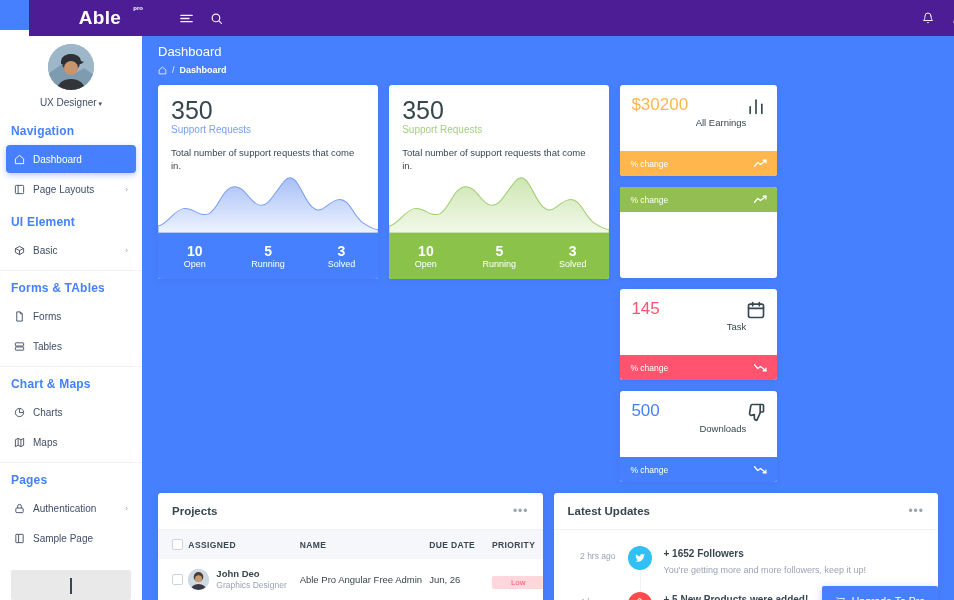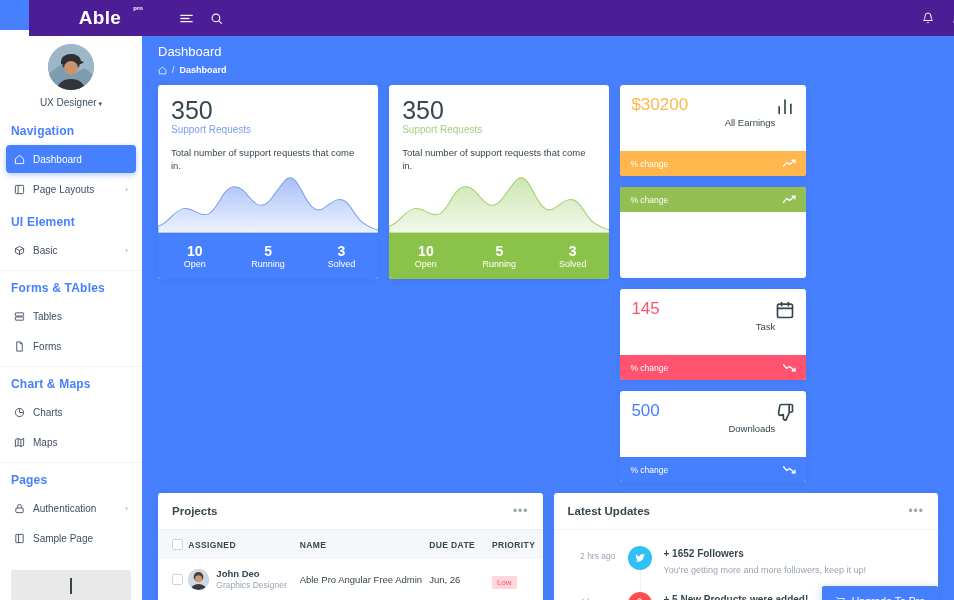--- a/index.html
+++ b/index.html
@@ -111,21 +111,21 @@
   }
   .support-foot.blue { background: #4680ff; }
   .support-foot.green { background: #8bc34a; }
   .foot-cell { flex: 1; text-align: center; color: #fff; }
   .foot-val { font-size: 14px; font-weight: bold; line-height: 1.15; }
   .foot-key { font-size: 9px; }
 
   
   .mini-wrap { display: flex; flex-wrap: wrap; gap: 11px; width: 326px; }
   .mini-card {
-    width: 186px; height: 91px; background: #fff; border-radius: 3px;
+    width: 157px; height: 91px; background: #fff; border-radius: 3px;
     box-shadow: 0 1px 6px rgba(62,57,107,.12); overflow: hidden;
     display: flex; flex-direction: column;
   }
   .mini-top { flex: 1; display: flex; align-items: flex-start; padding: 11px 11px 0; }
   .mini-texts { flex: 1; }
   .mini-num { font-size: 17px; font-weight: 400; line-height: 1.1; }
   .mini-num.orange { color: #ffb64d; }
   .mini-num.green { color: #93be52; }
   .mini-num.red { color: #ff5370; }
   .mini-num.blue { color: #4680ff; }
@@ -173,21 +173,21 @@
   .assigned-cell { display: flex; align-items: center; gap: 7px; }
   .row-avatar {
     width: 21px; height: 21px; border-radius: 50%; overflow: hidden;
     background: #b9cbd8; flex-shrink: 0;
   }
   .row-avatar svg { display: block; }
   .person-name { font-size: 9.5px; color: #37474f; font-weight: bold; line-height: 1.3; }
   .person-role { font-size: 8.5px; color: #9aa4b5; line-height: 1.3; }
   .cell-text { font-size: 9.5px; color: #37474f; }
   .badge {
-    display: inline-block; font-size: 8px; padding: 2px 5px; border-radius: 2px;
+    display: inline-block; font-size: 8px; padding: 2px 19px; border-radius: 2px;
   }
   .badge.low { background: #ffd6dc; color: #ff5370; }
 
   
   .updates-panel { width: 386px; height: 283px; display: flex; flex-direction: column; overflow: hidden; position: relative; }
   .timeline { flex: 1; padding: 14px 16px 0 0; position: relative; }
   .tl-line { position: absolute; left: 86px; top: 14px; bottom: 26px; width: 1px; background: #f0f0f5; }
   .tl-item { display: flex; margin-bottom: 13px; position: relative; }
   .tl-time {
     width: 62px; text-align: right; font-size: 8.5px; color: #9aa4b5;
@@ -297,34 +297,34 @@
       </span>
       <span class="ni-label">Basic</span>
       <span class="ni-arrow">›</span>
     </div>
     <div class="nav-sep"></div>
 
     <div class="nav-caption">Forms &amp; TAbles</div>
     <div class="nav-item">
       <span class="ni-icon">
         <svg width="11" height="11" viewBox="0 0 24 24" fill="none" stroke="currentColor" stroke-width="2">
+            <path d="M14 2H6v20h12V6z"></path>
+            <path d="M14 2v4h4"></path>
+          </svg>
+      </span>
+      <span class="ni-label">Forms</span>
+    </div>
+    <div class="nav-item">
+      <span class="ni-icon">
+        <svg width="11" height="11" viewBox="0 0 24 24" fill="none" stroke="currentColor" stroke-width="2">
             <rect x="3" y="4" width="18" height="7" rx="1"></rect>
             <rect x="3" y="13" width="18" height="7" rx="1"></rect>
           </svg>
       </span>
       <span class="ni-label">Tables</span>
-    </div>
-    <div class="nav-item">
-      <span class="ni-icon">
-        <svg width="11" height="11" viewBox="0 0 24 24" fill="none" stroke="currentColor" stroke-width="2">
-            <path d="M14 2H6v20h12V6z"></path>
-            <path d="M14 2v4h4"></path>
-          </svg>
-      </span>
-      <span class="ni-label">Forms</span>
     </div>
     <div class="nav-sep"></div>
 
     <div class="nav-caption">Chart &amp; Maps</div>
     <div class="nav-item">
       <span class="ni-icon">
         <svg width="11" height="11" viewBox="0 0 24 24" fill="none" stroke="currentColor" stroke-width="2">
             <circle cx="12" cy="12" r="9"></circle>
             <path d="M12 4v8h8"></path>
           </svg>

